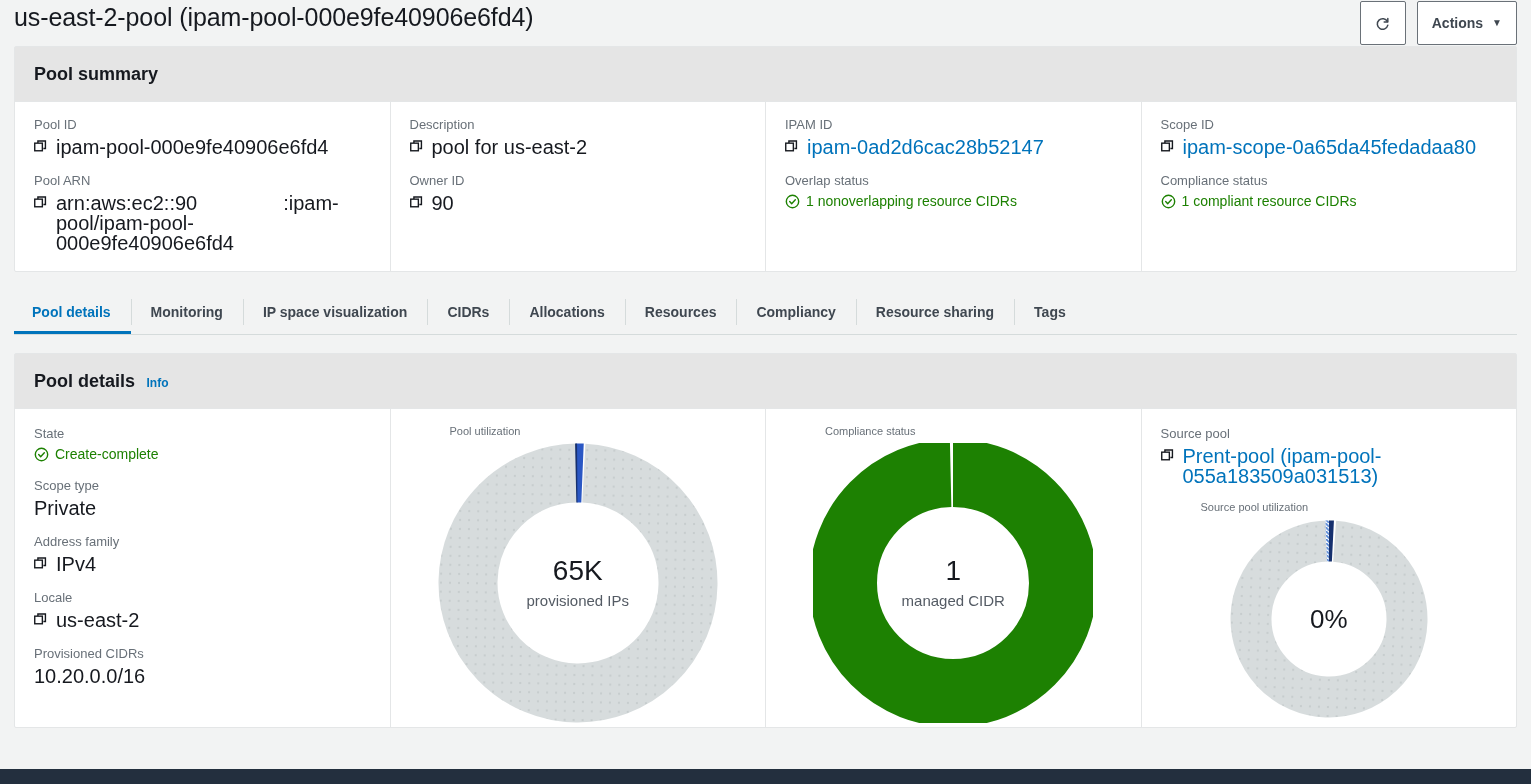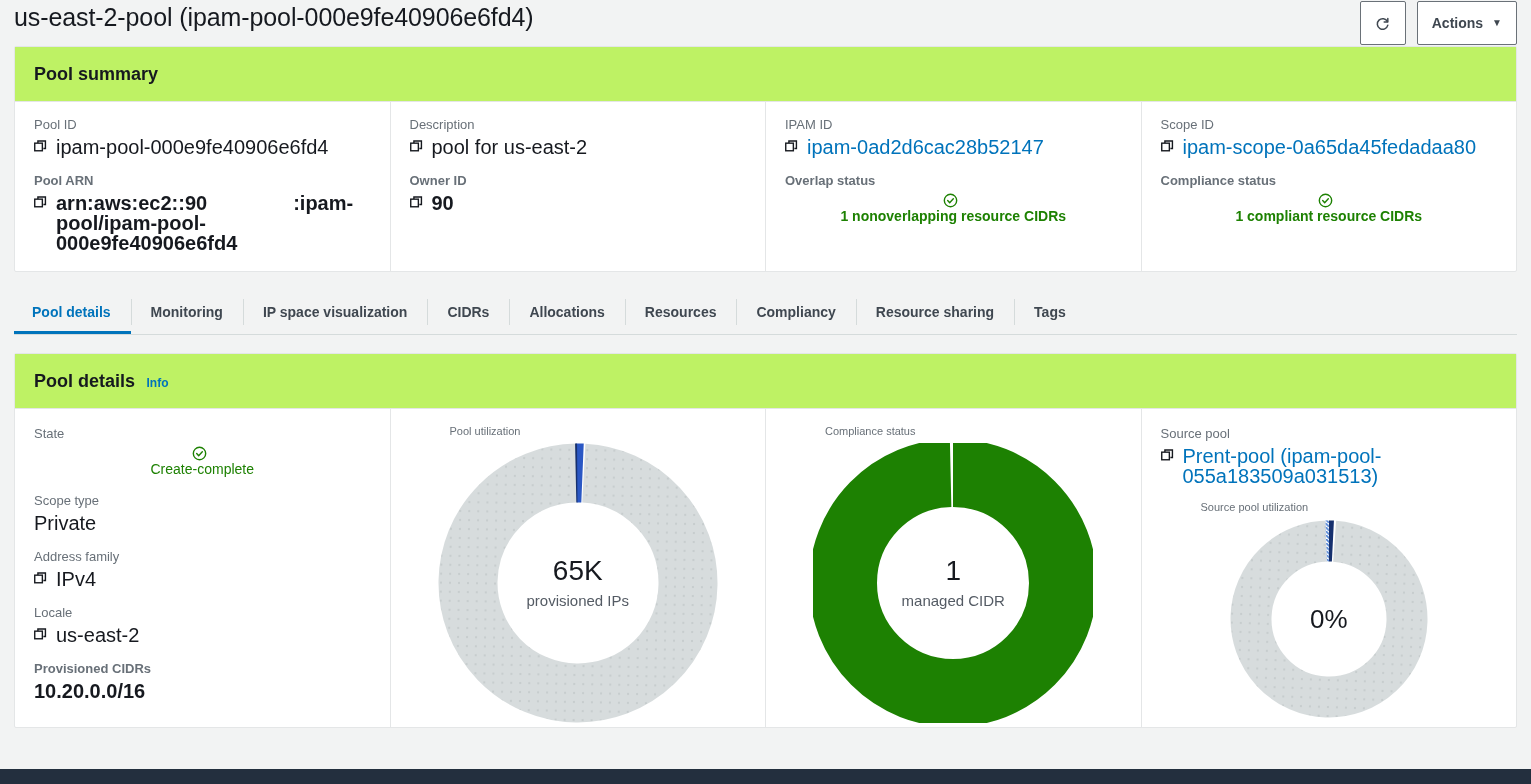--- a/index.html
+++ b/index.html
@@ -32,38 +32,38 @@
   .btn-icon { width: 46px; padding: 0; }
   .refresh-glyph { display:block; width:17px; height:17px; }
   .caret { margin-left: 9px; font-size: 10px; line-height: 1; }
 
   
   .panel {
     background: #ffffff; border: 1px solid #e4e6e7; border-radius: 2px;
     margin: 0 14px;
   }
   .panel-header {
-    background: #bef264; border-bottom: 1px solid #e4e6e7;
+    background: #e5e5e5; border-bottom: 1px solid #e4e6e7;
     padding: 17px 19px 16px 19px;
   }
   .panel-title { font-size: 18px; font-weight: 700; color: #16191f; }
   .info-link { font-size: 12px; font-weight: 700; color: #0073bb; margin-left: 7px; cursor: pointer; }
 
   
   .summary-grid { display: flex; padding: 0; }
   .sum-col { flex: 1; padding: 14px 19px 18px 19px; }
   .sum-col + .sum-col { border-left: 1px solid #e4e6e7; }
   .field { margin-bottom: 15px; }
-  .field:last-child { margin-bottom: 0; font-weight: bold; }
+  .field:last-child { margin-bottom: 0; }
   .field-label { font-size: 13px; color: #687078; margin-bottom: 4px; line-height: 17px; }
   .field-value { font-size: 20px; color: #16191f; line-height: 20px; display: flex; align-items: flex-start; }
   .field-value .txt { word-break: break-word; }
   .link { color: #0073bb; text-decoration: none; cursor: pointer; }
   .copy-icon { flex: 0 0 auto; margin-right: 9px; margin-top: 3px; cursor: pointer; }
-  .status-ok { color: #1d8102; display: flex; align-items: center; font-size: 14px; flex-direction: column; }
+  .status-ok { color: #1d8102; display: flex; align-items: center; font-size: 14px; }
   .status-ok .check { margin-right: 6px; flex: 0 0 auto; }
   .redact { display:inline-block; width:86px; }
 
   
   .tabs {
     display: flex; align-items: stretch; margin: 18px 14px 0 14px;
     border-bottom: 1px solid #d5dbdb; height: 45px;
   }
   .tab {
     display: flex; align-items: center; padding: 0 20px;

